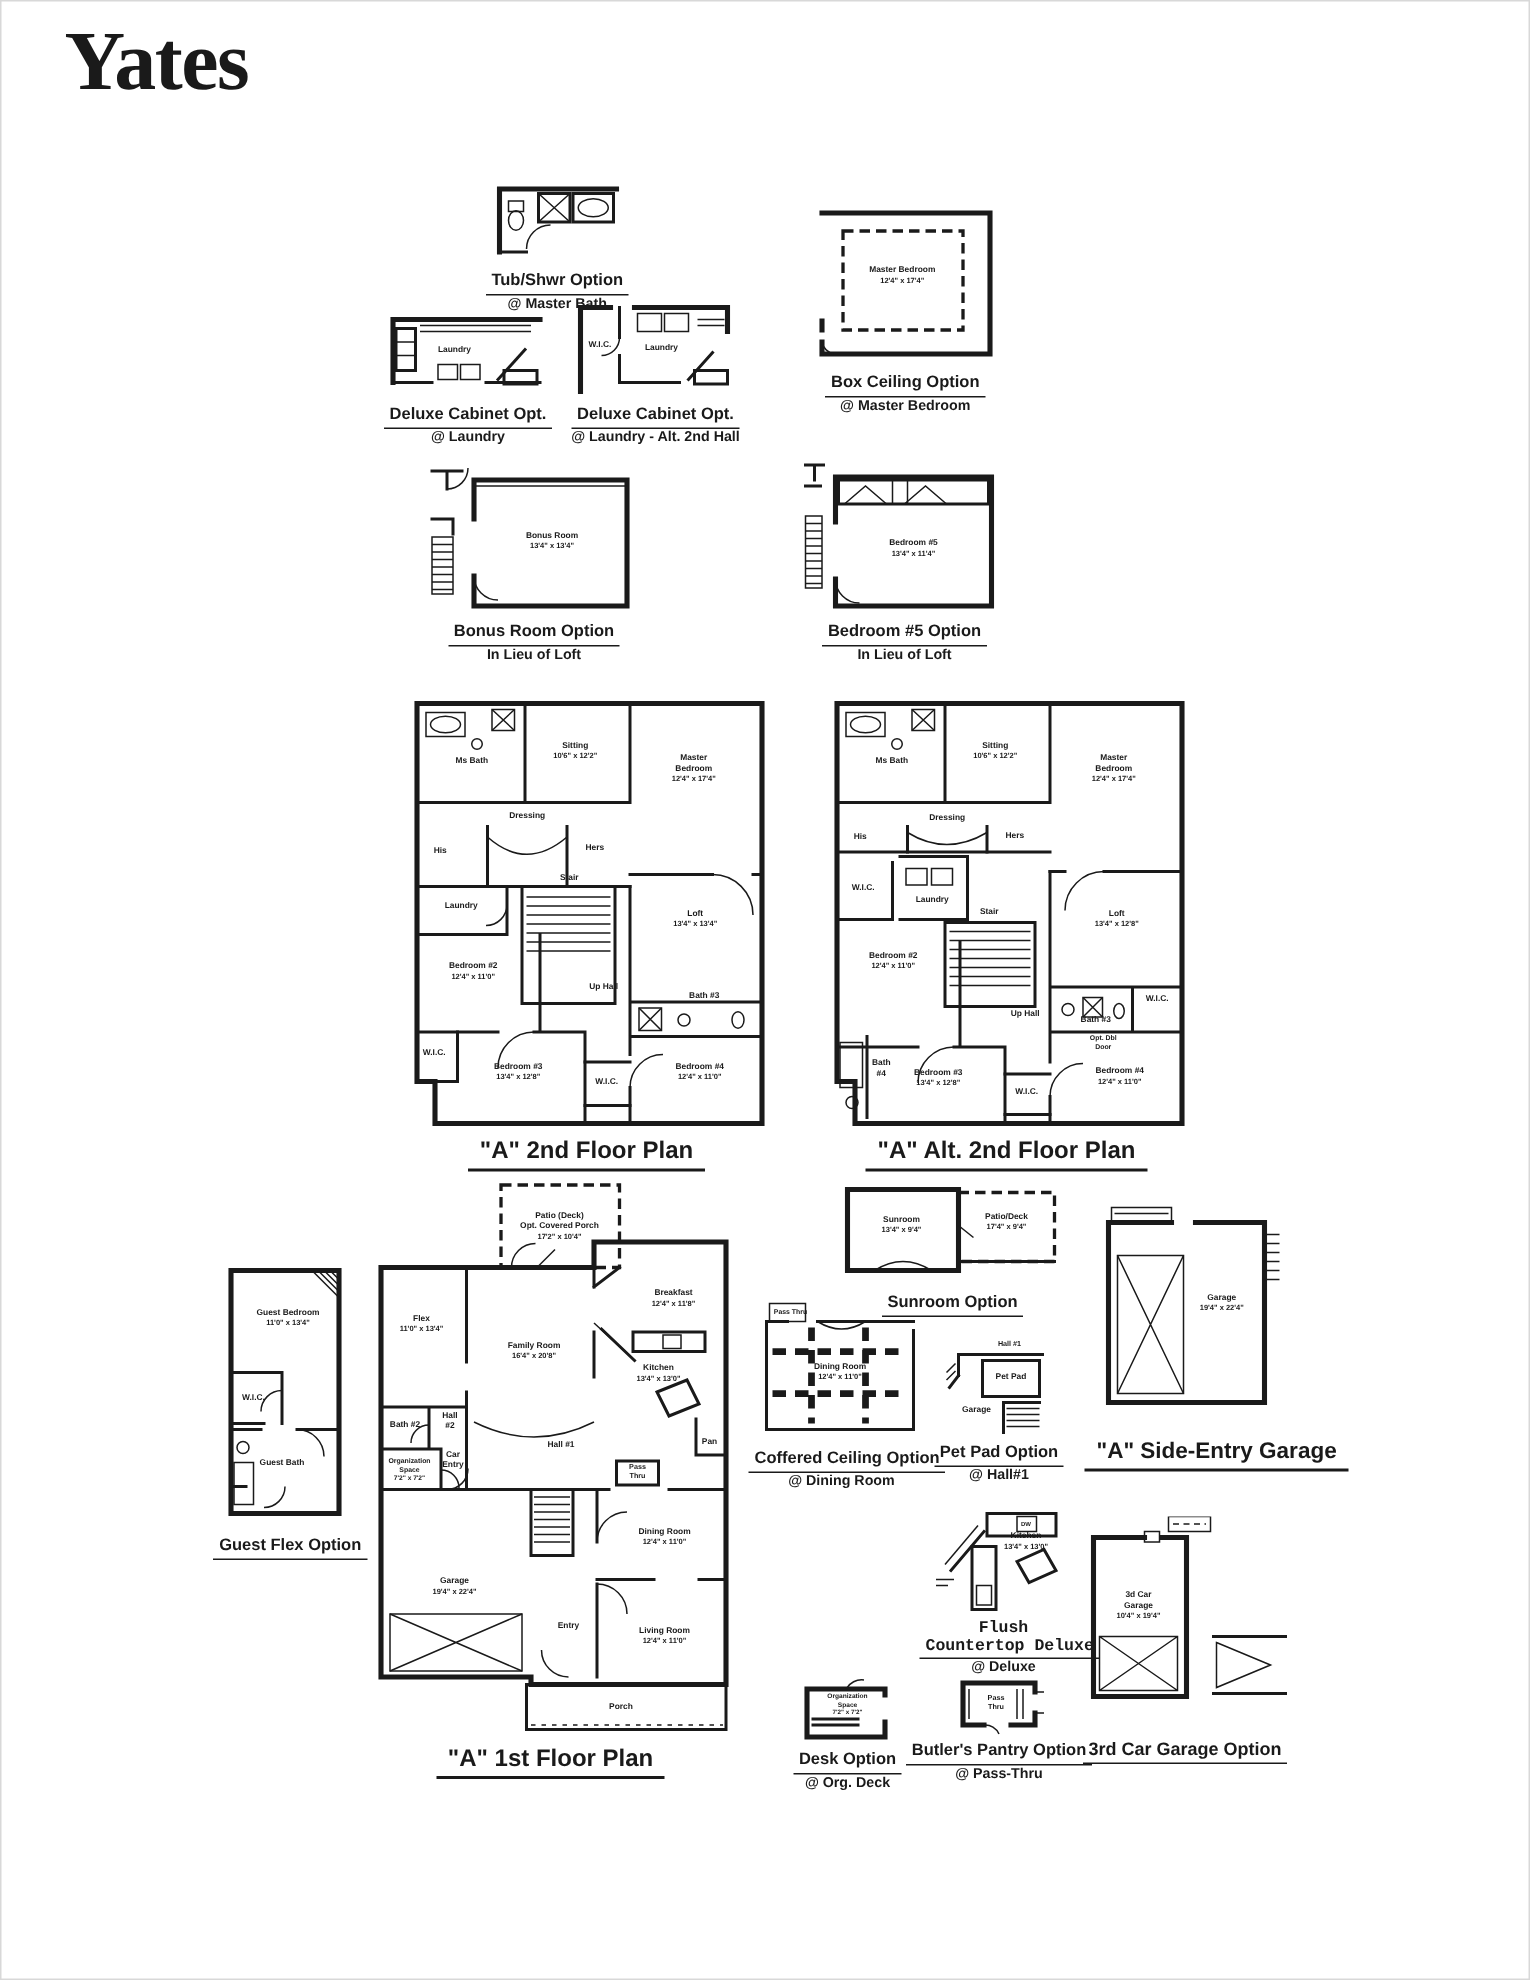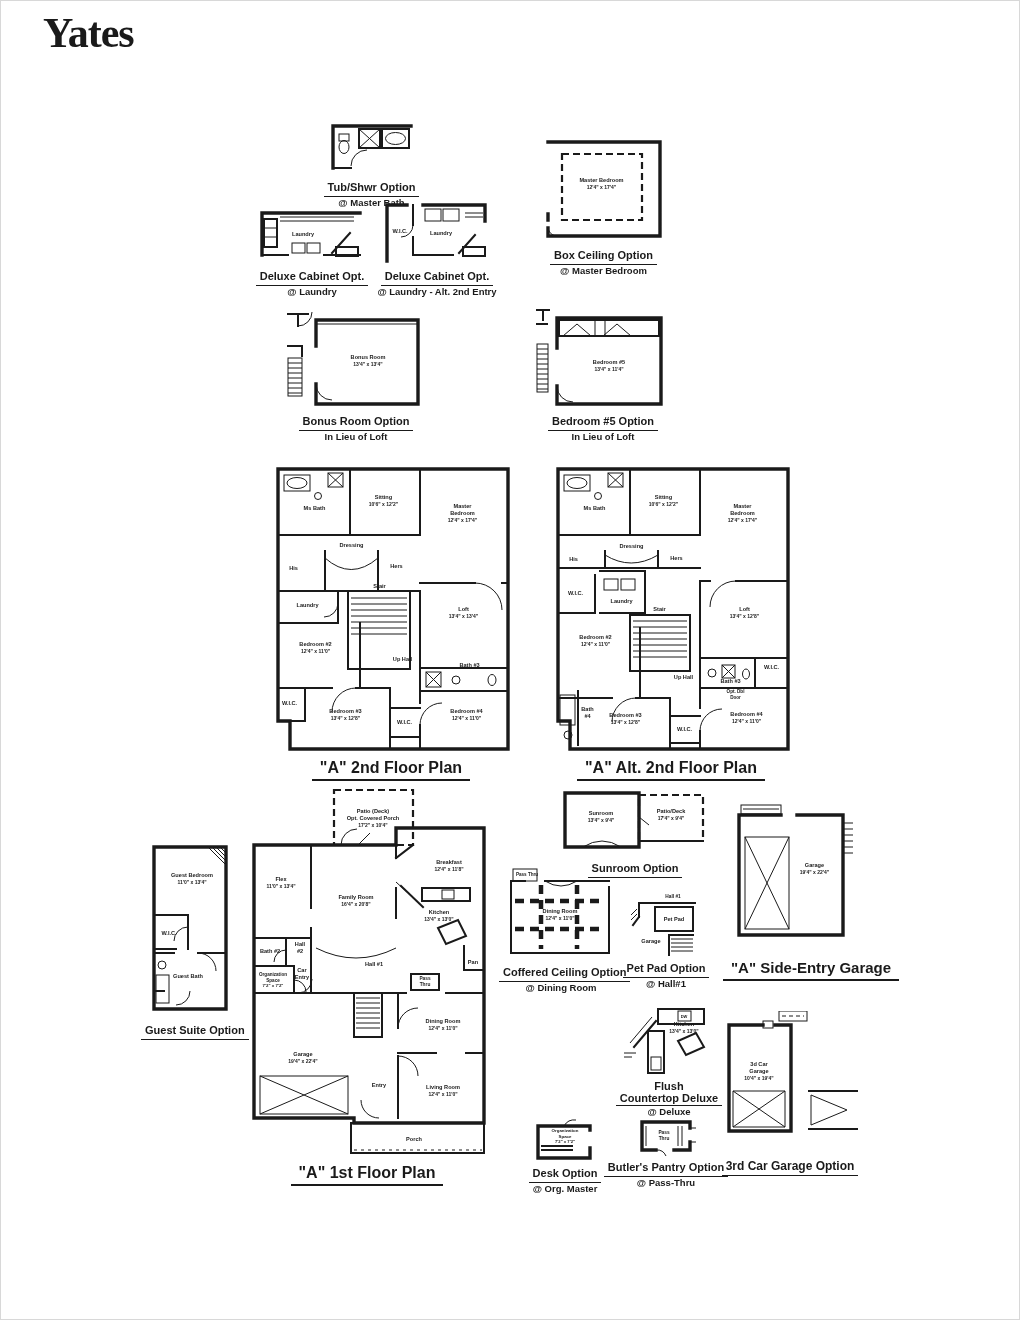--- a/index.html
+++ b/index.html
@@ -1,19 +1,19 @@
 <!DOCTYPE html>
 <html><head>
 <meta charset="utf-8">
 <style>
   html,body{margin:0;padding:0;background:#fff;}
   #canvas{position:relative;width:1020px;height:1320px;background:#fff;border:1px solid #d8d8d8;box-sizing:border-box;
           font-family:"Liberation Sans",sans-serif;color:#1a1a1a;overflow:hidden;}
   #page-title{position:absolute;left:42px;top:8px;font-family:"Liberation Serif","DejaVu Serif",serif;
-              font-weight:bold;font-size:42px;letter-spacing:-1px;color:#1a1a1a;}
+              font-weight:bold;font-size:56px;letter-spacing:-1px;color:#1a1a1a;}
   .opt{position:absolute;text-align:center;}
   .opt svg{display:block;margin:0 auto;}
   .cap{font-weight:bold;font-size:11px;line-height:1.25;margin-top:3px;white-space:nowrap;}
   .cap span{display:inline-block;border-bottom:1.5px solid #1a1a1a;padding:0 4px 1px;text-align:right;}
   .cap.big{font-size:16px;}
   .cap.big span{border-bottom-width:2px;padding:0 8px 1px;}
   .sub{font-weight:bold;font-size:9.5px;line-height:1.2;white-space:nowrap;}
   .draw{position:relative;margin:0 auto;}
   .rl{position:absolute;transform:translate(-50%,-50%);text-align:center;
       font-size:5.6px;line-height:1.25;font-weight:bold;color:#1a1a1a;white-space:nowrap;}
@@ -84,21 +84,21 @@
         <path class="wm" d="M50,54 H70"></path>
       </svg>
       <div class="rl" style="left:17px;top:30px;">
           <span>W.I.C.</span>
         </div>
       <div class="rl" style="left:58px;top:32px;">
           <span>Laundry</span>
         </div>
     </div>
     <div class="cap"><span>Deluxe Cabinet Opt.</span></div>
-    <div class="sub">@ Laundry - Alt. 2nd Entry</div>
+    <div class="sub">@ Laundry - Alt. 2nd Hall</div>
   </div>
 
   <div class="opt" style="left:535px;top:135px;width:135px;">
     <div class="draw" style="width:128px;height:110px;">
       <svg width="128" height="110">
         <path class="wl" d="M8,6 H120 V100 M16,100 H120 M8,78 v6 M8,92 v8 h6"></path>
         <rect class="dsh" x="22" y="18" width="80" height="66"></rect>
         <path class="tn" d="M16,100 a10,10 0 0 1 -8,-8"></path>
       </svg>
       <div class="rl" style="left:62px;top:48px;">
@@ -359,21 +359,21 @@
           <span>Guest Bedroom</span>
           <span class="d">11'0" x 13'4"</span>
         </div>
       <div class="rl" style="left:23px;top:92px;">
           <span>W.I.C.</span>
         </div>
       <div class="rl" style="left:42px;top:135px;">
           <span>Guest Bath</span>
         </div>
     </div>
-    <div class="cap"><span>Guest Suite Option</span></div>
+    <div class="cap"><span>Guest Flex Option</span></div>
   </div>
 
   <div class="opt" style="left:242px;top:787px;width:248px;">
     <div class="draw" style="width:242px;height:372px;">
       <svg width="242" height="372">
         <rect class="dsh" x="88" y="2" width="79" height="55"></rect>
         <path class="wl" d="M8,57 H150 V40 H238 V335 H108 V330 H8 Z"></path>
         <rect class="wm" x="105" y="335" width="133" height="30"></rect>
         <path class="tn" stroke-dasharray="3 4" d="M108,362 H236"></path>
         <path class="wm" d="M65,57 V120 M65,140 V160"></path>
@@ -564,42 +564,42 @@
         <path class="tn" d="M4,52 h12 M4,56 h8"></path>
       </svg>
       <div class="rl" style="left:64px;top:27px;">
           <span>Kitchen</span>
           <span class="d">13'4" x 13'0"</span>
         </div>
       <div class="rl" style="left:64px;top:15px;font-size:4px;">
           <span>DW</span>
         </div>
     </div>
-    <div class="cap" style="line-height:1.1;">
+    <div class="cap" style="line-height:1.1;font-family:Liberation Mono, monospace;">
       <div style="border:none;">Flush</div>
       <span>Countertop Deluxe</span>
     </div>
     <div class="sub">@ Deluxe</div>
   </div>
 
   <div class="opt" style="left:514px;top:1115px;width:100px;">
     <div class="draw" style="width:62px;height:48px;">
       <svg width="62" height="48">
         <path class="wl" d="M56,10 H4 V42 H56 M56,10 V14 M56,32 V42"></path>
         <path class="tn" d="M42,4 a12,12 0 0 0 -12,6"></path>
         <path class="wm" d="M8,30 H38 M8,34 H38"></path>
       </svg>
       <div class="rl" style="left:31px;top:20px;font-size:4.4px;">
           <span>Organization</span>
           <span>Space</span>
           <span class="d" style="font-size:4.2px">7'2" x 7'2"</span>
         </div>
     </div>
     <div class="cap"><span>Desk Option</span></div>
-    <div class="sub">@ Org. Master</div>
+    <div class="sub">@ Org. Deck</div>
   </div>
 
   <div class="opt" style="left:600px;top:1115px;width:130px;">
     <div class="draw" style="width:68px;height:42px;">
       <svg width="68" height="42">
         <path class="wl" d="M10,6 H58 M10,6 V34 M58,6 V12 M58,26 V34 M10,34 H24 M42,34 H58"></path>
         <path class="tn" d="M14,10 v20 M46,10 v20 M50,10 v20"></path>
         <path class="tn" d="M58,12 h6 M58,26 h6 M24,34 a10,10 0 0 1 10,6"></path>
       </svg>
       <div class="rl" style="left:32px;top:20px;font-size:4.8px;">

